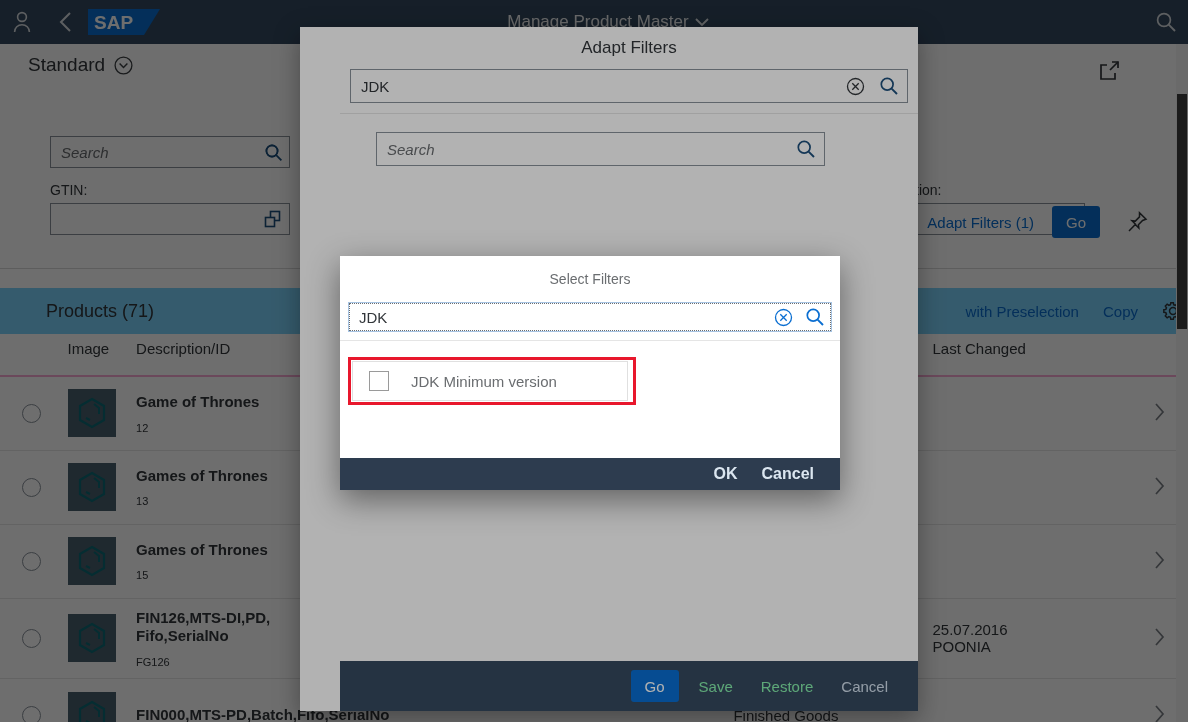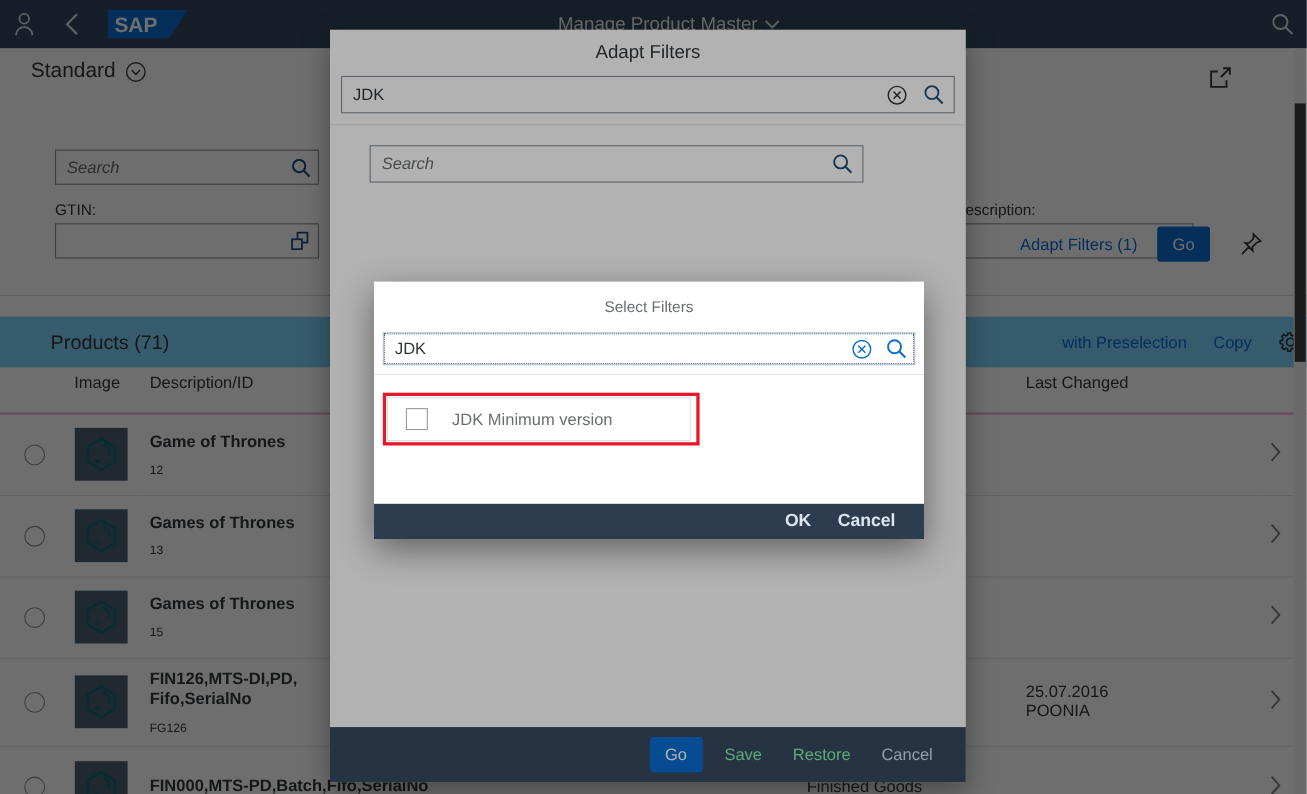--- a/index.html
+++ b/index.html
@@ -14,21 +14,21 @@
   
   .app{position:absolute;inset:0;background:#fff;}
 
   .shellbar{
     position:absolute;left:0;top:0;width:1188px;height:44px;
     background:#354a5f;display:flex;align-items:center;
   }
   .shell-left{display:flex;align-items:center;}
   .sb-btn{width:44px;height:44px;display:flex;align-items:center;justify-content:center;}
   .sap-logo{
-    margin-left:10px;width:72px;height:26px;position:relative;display:block;
+    margin-left:0;width:72px;height:26px;position:relative;display:block;
   }
   .shell-title{
     position:absolute;left:0;right:0;top:0;height:44px;
     display:flex;align-items:center;justify-content:center;
     font-size:17px;color:#f0f2f4;pointer-events:none;margin-left:28px;
   }
   .shell-title .ttxt{margin-right:6px;}
   .shell-right{position:absolute;right:0;top:0;height:44px;display:flex;align-items:center;}
 
   .varbar{
@@ -96,21 +96,21 @@
   .vthumb{position:absolute;right:1px;top:50px;width:10px;height:235px;background:#3f3f3f;border-radius:0;}
 
   
   .dim1{position:absolute;inset:0;background:rgba(0,0,0,.38);}
   .dim2{position:absolute;inset:0;background:rgba(0,0,0,.30);}
 
   
   .dlg-adapt{
     position:absolute;left:300px;top:27px;width:578px;height:684px;
     background:#fff;box-shadow:0 8px 24px rgba(0,0,0,.35);
-    display:flex;flex-direction:column;
+    display:flex;flex-direction:column;padding-left:40px;
   }
   .dlg-adapt-hdr{
     height:42px;display:flex;align-items:center;justify-content:center;
     font-size:17px;color:#32363a;flex:0 0 auto;
   }
   .adapt-srch-wrap{padding:0 10px 10px 10px;flex:0 0 auto;}
   .adapt-srch{
     height:34px;border:1px solid #89919a;background:#fff;display:flex;align-items:center;
     padding:0 8px 0 10px;box-sizing:border-box;
   }

